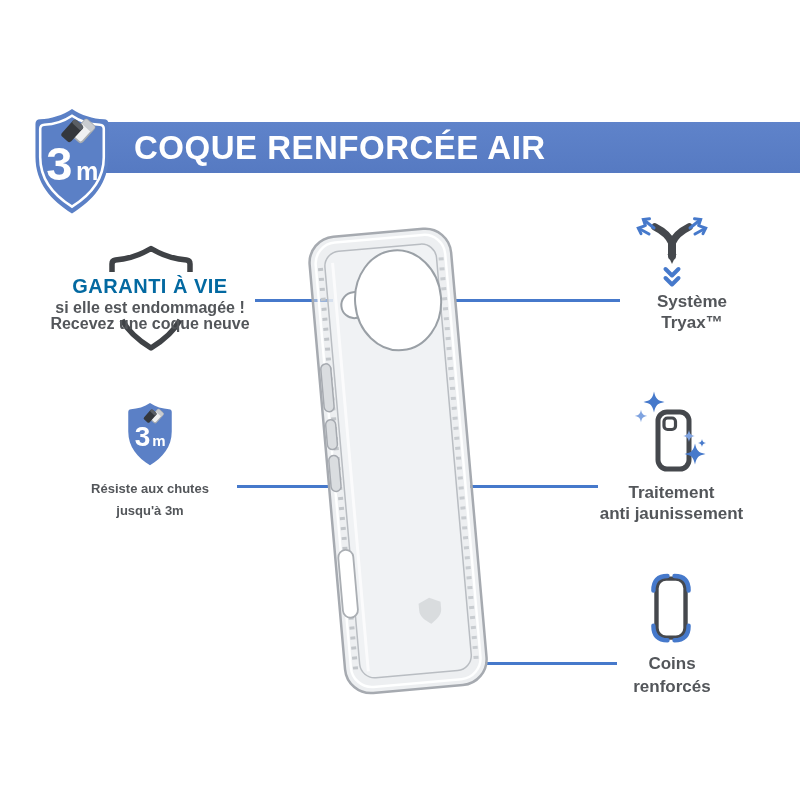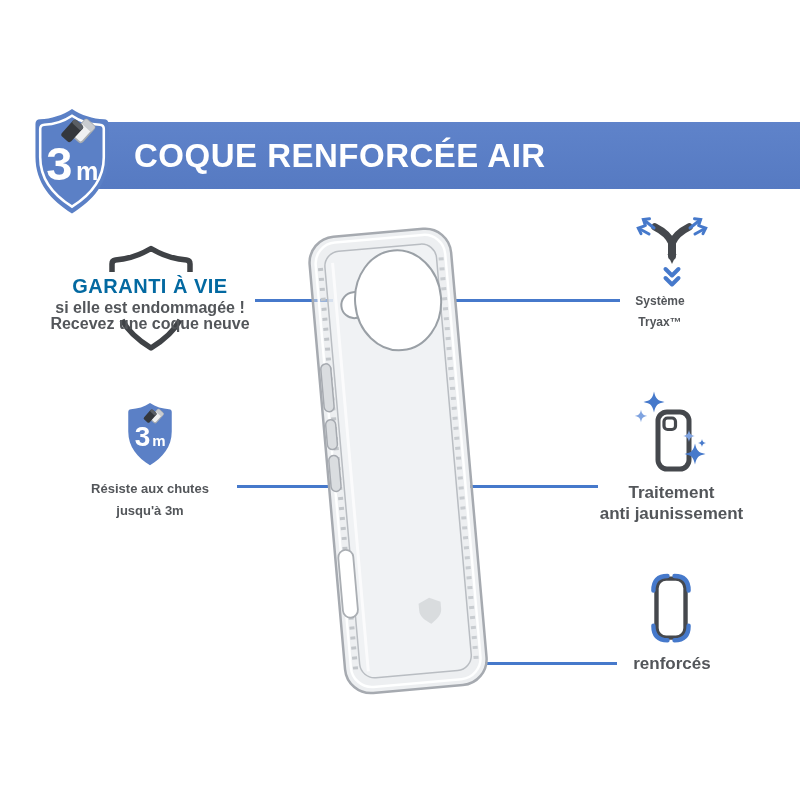--- a/index.html
+++ b/index.html
@@ -3,38 +3,38 @@
 <meta charset="utf-8">
 <style>
   html,body{margin:0;padding:0;}
   body{
     width:800px;height:800px;position:relative;overflow:hidden;
     background:#ffffff;
     font-family:"Liberation Sans",sans-serif;font-weight:700;
   }
   
   .banner{
-    position:absolute;left:98px;top:122px;width:702px;height:67px;
+    position:absolute;left:98px;top:122px;width:702px;height:51px;
     background:linear-gradient(180deg,#5f83ca,#567ac2);
     display:flex;align-items:center;z-index:1;
   }
   .banner-title{
     color:#ffffff;font-size:33px;letter-spacing:.5px;padding-left:36px;
     white-space:nowrap;
   }
   .badge-svg{position:absolute;z-index:2;}
   
   .connector{position:absolute;height:3px;background:#4679cb;z-index:0;}
   
   .tblock{position:absolute;text-align:center;color:#53565a;z-index:3;}
   .warranty-text{left:30px;top:275px;width:240px;}
   .warranty-title{color:#0369a1;font-size:20px;letter-spacing:.5px;margin-bottom:2px;}
   .warranty-line{font-size:16px;line-height:16px;}
   .drop-text{left:40px;top:478px;width:220px;font-size:13px;line-height:22px;}
-  .tryax-text{left:600px;top:291px;width:120px;font-size:12px;line-height:21px;}
+  .tryax-text{left:632px;top:291px;width:120px;font-size:17px;line-height:21px;}
   .yellow-text{left:593px;top:482px;width:157px;font-size:17px;line-height:21px;}
   .corners-text{left:610px;top:652px;width:124px;font-size:17px;line-height:23px;}
   .line{display:block;}
   svg{overflow:visible;}
   .case-svg{position:absolute;left:270px;top:195px;width:260px;height:560px;z-index:2;}
   .icon-svg{position:absolute;z-index:2;}
 </style>
 </head>
 <body>
 
@@ -152,14 +152,15 @@
 <svg class="icon-svg" style="left:649px;top:571px;width:44px;height:76px;" viewBox="0 0 50 80">
   <rect x="8.5" y="5.5" width="33" height="67" rx="11" fill="none" stroke="#45484d" stroke-width="5"></rect>
   <g stroke="#4679cb" stroke-width="5" stroke-linecap="round" fill="none">
     <path d="M5 19 Q5 2.5 21 2.5"></path>
     <path d="M29 2.5 Q45 2.5 45 19"></path>
     <path d="M45 59 Q45 75.5 29 75.5"></path>
     <path d="M21 75.5 Q5 75.5 5 59"></path>
   </g>
 </svg>
 <div class="tblock corners-text">
+  <span class="line">Coins</span>
   <span class="line">renforcés</span>
 </div>
 
 </body></html>

